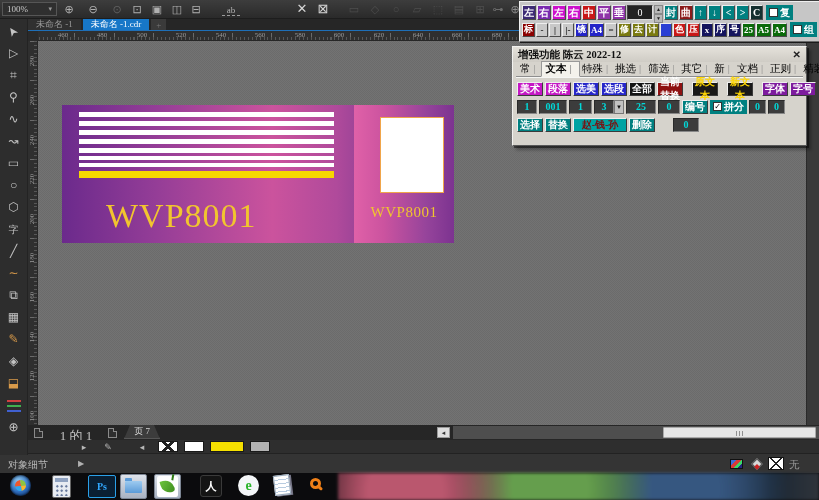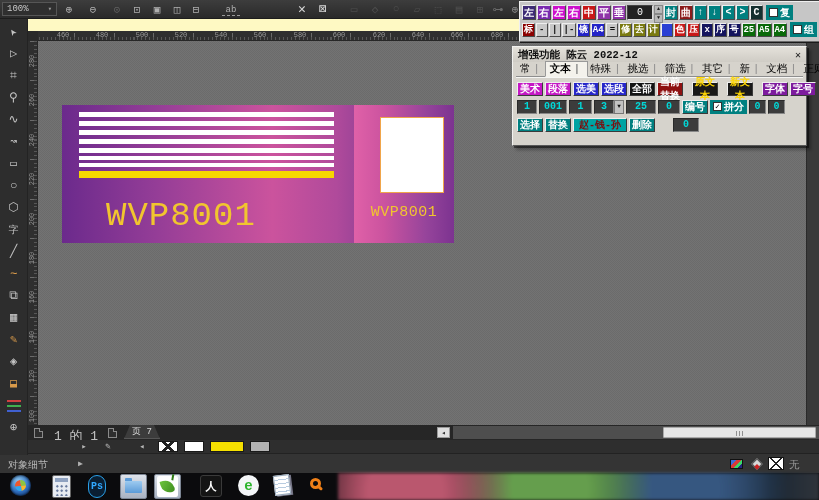--- a/index.html
+++ b/index.html
@@ -1,17 +1,17 @@
 <!DOCTYPE html>
 <html><head>
 <meta charset="utf-8">
 <style>
 *{margin:0;padding:0;box-sizing:border-box}
 body{background:#555;font-family:"Liberation Sans","DejaVu Sans",sans-serif}
-.screen{position:relative;width:819px;height:500px;overflow:hidden;background:#fef9c3;font-family:Liberation Mono, monospace;-webkit-font-smoothing:antialiased}
+.screen{position:relative;width:819px;height:500px;overflow:hidden;background:#be185d;font-family:Liberation Serif, serif;-webkit-font-smoothing:antialiased}
 [data-list]{display:contents}
 .listhost{display:block!important;position:absolute;inset:0}
 
 
 .topbar{position:absolute;left:0;top:0;width:819px;height:19px;background:linear-gradient(#3d3d3d,#2a2a2a);border-bottom:1px solid #1d1d1d;z-index:6}
 .zoomsel{position:absolute;left:2px;top:2px;width:55px;height:14px;background:#2f2f2f;border:1px solid #565656;color:#c8c8c8;font-size:9px;display:flex;align-items:center;padding:0 4px}
 .zoomsel .car{margin-left:auto;font-size:7px;color:#999}
 .ticon{position:absolute;top:2px;height:14px;width:18px;display:flex;align-items:center;justify-content:center;color:#b0b0b0;font-size:11px;cursor:default}
 .ticon.ab{font-size:9px;height:12px;top:4px;border-bottom:1px dashed #9a9a9a}
 .ticon.big{font-size:13px;color:#d6d6d6}
@@ -124,21 +124,21 @@
  radial-gradient(circle at 44% 55%,#6a9c55 0 14%,rgba(106,156,85,0) 38%),
  radial-gradient(circle at 72% 60%,#3a567a 0 10%,rgba(58,86,122,0) 30%),
  linear-gradient(90deg,#150d11 0%,#55202e 9%,#8c4255 15%,#4a2430 24%,#2c3030 32%,#49723d 44%,#33512c 56%,#22303e 70%,#263a4e 80%,#1b2631 90%,#30343a 100%)}
 .tico{position:absolute;top:2px;display:flex;align-items:center;justify-content:center}
 .orb{width:21px;height:21px;border-radius:50%;background:radial-gradient(circle at 40% 28%,#8ec7f0,#2f6fc0 55%,#0d2f66);box-shadow:inset 0 0 3px #000;display:flex;align-items:center;justify-content:center}
 .flag{width:11px;height:11px;border-radius:50%;overflow:hidden;display:grid;grid-template:1fr 1fr / 1fr 1fr;transform:rotate(-8deg)}
 .flag i:nth-child(1){background:#f0582c}.flag i:nth-child(2){background:#8dc63f}.flag i:nth-child(3){background:#30a8f0}.flag i:nth-child(4){background:#fcb827}
 .calc{width:19px;height:23px;background:#e8ecf2;border-radius:2px;padding:2px;border:1px solid #666}
 .calc .scr{height:4px;background:#8fa2c0;margin-bottom:2px}
 .calc .keys{height:12px;background-image:radial-gradient(#5c6f96 1px,transparent 1.3px);background-size:4.5px 4.5px}
-.psbox{width:18px;height:23px;background:#0a1f33;border:1px solid #2aa0e8;border-radius:10px;color:#31a8ff;font-weight:bold;font-size:10px;display:flex;align-items:center;justify-content:center}
+.psbox{width:28px;height:23px;background:#0a1f33;border:1px solid #2aa0e8;border-radius:2px;color:#31a8ff;font-weight:bold;font-size:10px;display:flex;align-items:center;justify-content:center}
 .slot{width:27px;height:25px;background:linear-gradient(#dde2ea,#a8b2c2);border:1px solid #7d8694;border-radius:2px;display:flex;align-items:center;justify-content:center}
 .folder{width:17px;height:12px;background:linear-gradient(#9ecbf0,#5b9bd8);border-radius:1px;position:relative}
 .folder::before{content:"";position:absolute;top:-3px;left:0;width:7px;height:3px;background:#5b9bd8;border-radius:1px 1px 0 0}
 .corelwhite{width:21px;height:21px;background:#fff;border-radius:2px;display:flex;align-items:center;justify-content:center}
 .leaf{width:13px;height:13px;background:linear-gradient(135deg,#6cc43c,#3e8d1f);border-radius:0 85% 30% 85%;transform:rotate(-15deg);position:relative}
 .leaf::after{content:"";position:absolute;right:-2px;top:-4px;width:2px;height:6px;background:#2e7a14;transform:rotate(25deg)}
 .acro{width:22px;height:22px;background:#141414;border-radius:3px;color:#fff;font-size:11px;font-weight:bold;display:flex;align-items:center;justify-content:center;border:1px solid #3a3a3a}
 .ebox{width:21px;height:21px;background:#f4f6f8;border-radius:50%;color:#2db52d;font-weight:bold;font-size:14px;display:flex;align-items:center;justify-content:center}
 .note{width:16px;height:20px;background:#fdfdfd;border:1px solid #9ab;transform:rotate(-7deg);background-image:repeating-linear-gradient(#fff 0 3px,#b8cce0 3px 4px);box-shadow:2px 1px 0 #778}
 .mag{width:11px;height:11px;border:3px solid #f08018;border-radius:50%;position:relative;margin-top:3px}
@@ -171,20 +171,25 @@
         <span class="ticon" style="left: 387px; opacity: 0.2;">○</span>
         <span class="ticon" style="left: 408px; opacity: 0.2;">▱</span>
         <span class="ticon" style="left: 429px; opacity: 0.2;">⬚</span>
         <span class="ticon" style="left: 450px; opacity: 0.2;">▤</span>
         <span class="ticon" style="left: 471px; opacity: 0.2;">⊞</span>
         <span class="ticon" style="left: 489px; opacity: 0.45;">⊶</span>
         <span class="ticon" style="left: 506px; opacity: 0.7;">⊕</span>
       </div>
   </div>
 
+  <div class="tabbar">
+    <span data-list="chrome.document_tabs">
+      
+    <span class="dtab-doc">未命名 -1</span><span class="dtab-doc active">未命名 -1.cdr</span><span class="dtab-doc plus">+</span></span>
+  </div>
 
   <div class="toolbox">
     <span data-list="toolbox">
       
     <div class="tool rot">
           <span class="g">➤</span>
         </div><div class="tool">
           <span class="g">▷</span>
         </div><div class="tool">
           <span class="g">⌗</span>

